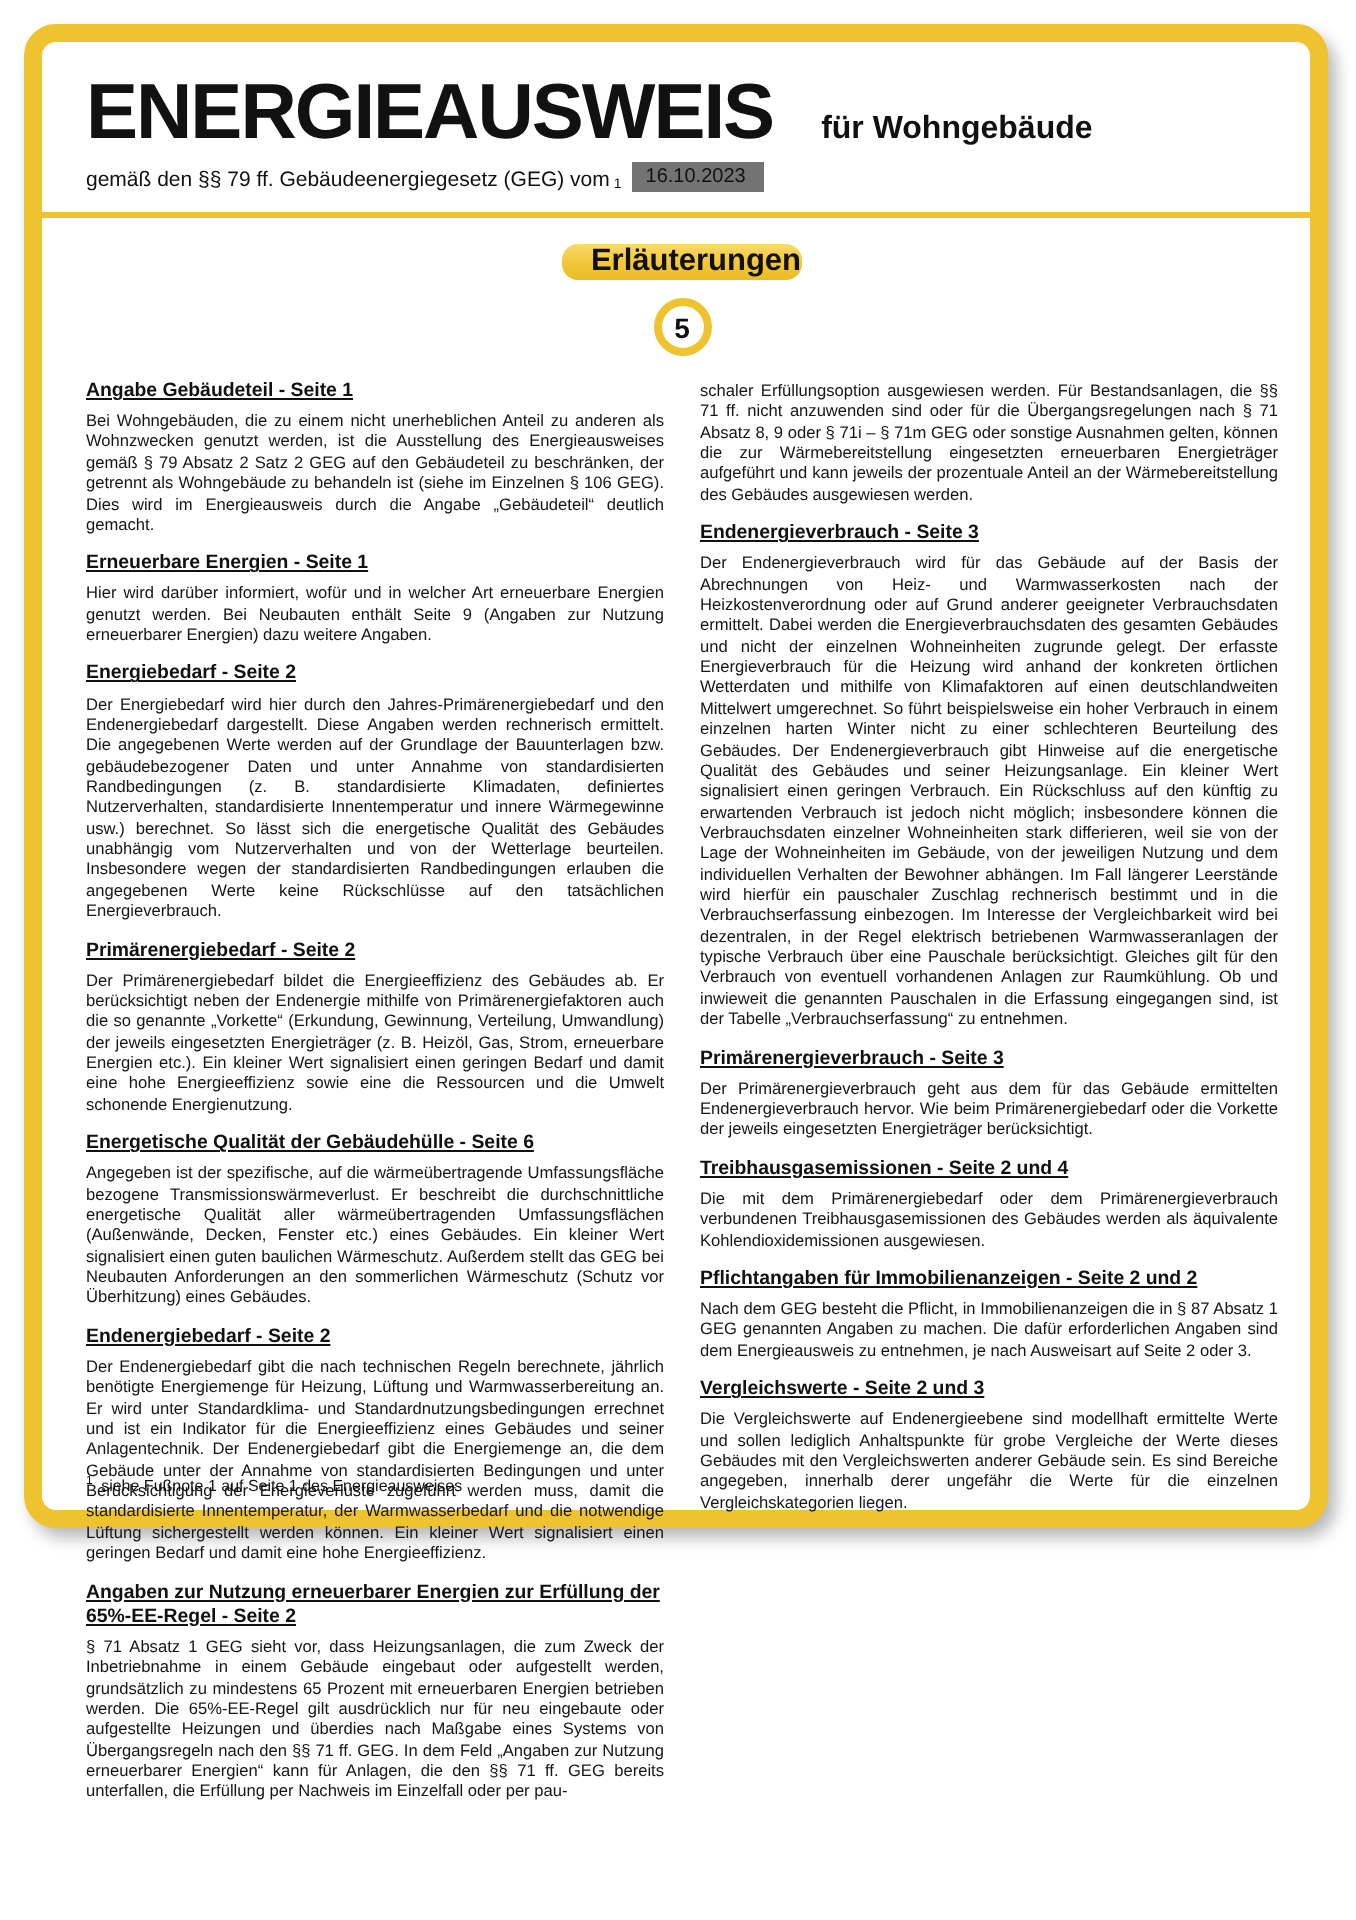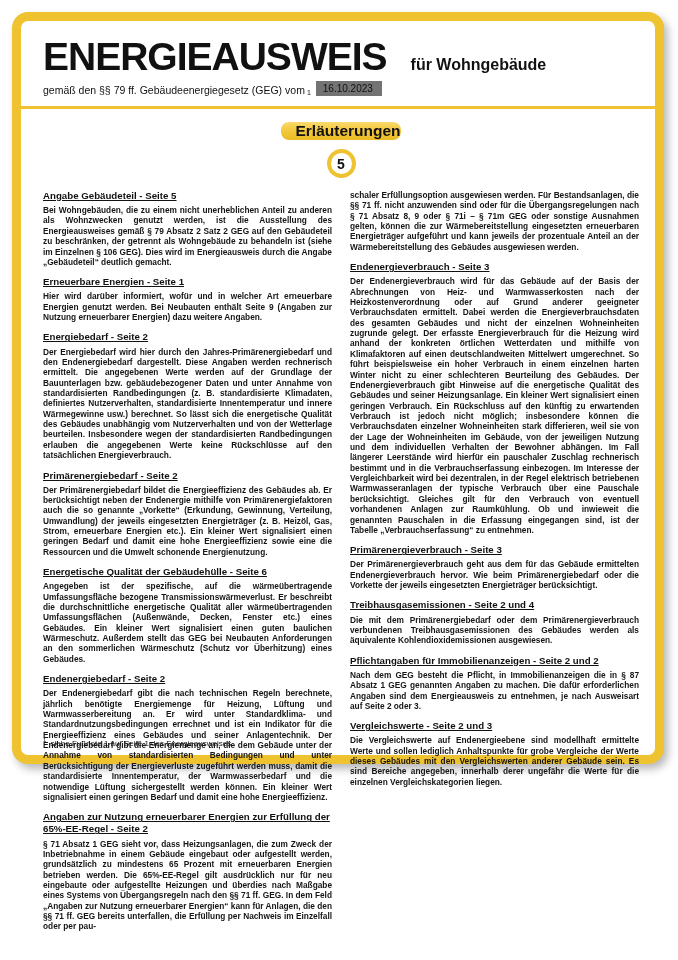--- a/index.html
+++ b/index.html
@@ -44,21 +44,21 @@
   
   .columns{display:flex;gap:18px;margin:12px 0 0 6px;}
   .col{flex:1;min-width:0;}
   .sec h3{
     font-size:9.7px;font-weight:bold;text-decoration:underline;
     margin:9px 0 3px 0;line-height:1.25;
   }
   .sec:first-child h3{margin-top:0;}
   .sec p,.cont{
     font-size:8.3px;line-height:1.25;text-align:justify;margin:0;
-    hyphens:auto;-webkit-hyphens:auto;color:#151515;font-weight:bold;
+    hyphens:auto;-webkit-hyphens:auto;color:#151515;
   }
   .cont{margin-bottom:2px;}
   
   .footnote{position:absolute;left:22px;bottom:7px;font-size:8px;}
   .footnote sup{font-size:6px;margin-right:2px;}
 </style>
 </head>
 <body>
 
 <div class="page">
@@ -84,21 +84,21 @@
       </div>
       <div class="page-circle">
         <span>5</span>
       </div>
     </div>
 
     <div class="columns">
 
       <div class="col">
         <section class="sec">
-          <h3>Angabe Gebäudeteil - Seite 5</h3>
+          <h3>Angabe Gebäudeteil - Seite 1</h3>
           <p>Bei Wohngebäuden, die zu einem nicht unerheblichen Anteil zu anderen als Wohnzwecken genutzt werden, ist die Ausstellung des Energieausweises gemäß § 79 Absatz 2 Satz 2 GEG auf den Gebäudeteil zu beschränken, der getrennt als Wohngebäude zu behandeln ist (siehe im Einzelnen § 106 GEG). Dies wird im Energieausweis durch die Angabe „Gebäudeteil“ deutlich gemacht.</p>
         </section>
         <section class="sec">
           <h3>Erneuerbare Energien - Seite 1</h3>
           <p>Hier wird darüber informiert, wofür und in welcher Art erneuerbare Energien genutzt werden. Bei Neubauten enthält Seite 9 (Angaben zur Nutzung erneuerbarer Energien) dazu weitere Angaben.</p>
         </section>
         <section class="sec">
           <h3>Energiebedarf - Seite 2</h3>
           <p>Der Energiebedarf wird hier durch den Jahres-Primärenergiebedarf und den Endenergiebedarf dargestellt. Diese Angaben werden rechnerisch ermittelt. Die angegebenen Werte werden auf der Grundlage der Bauunterlagen bzw. gebäudebezogener Daten und unter Annahme von standardisierten Randbedingungen (z. B. standardisierte Klimadaten, definiertes Nutzerverhalten, standardisierte Innentemperatur und innere Wärmegewinne usw.) berechnet. So lässt sich die energetische Qualität des Gebäudes unabhängig vom Nutzerverhalten und von der Wetterlage beurteilen. Insbesondere wegen der standardisierten Randbedingungen erlauben die angegebenen Werte keine Rückschlüsse auf den tatsächlichen Energieverbrauch.</p>
         </section>

